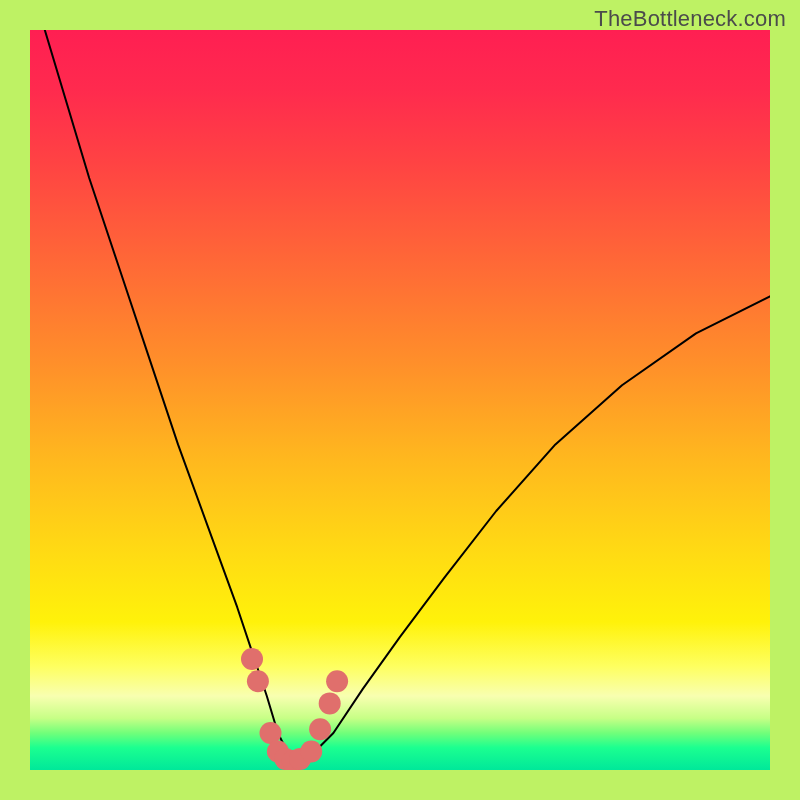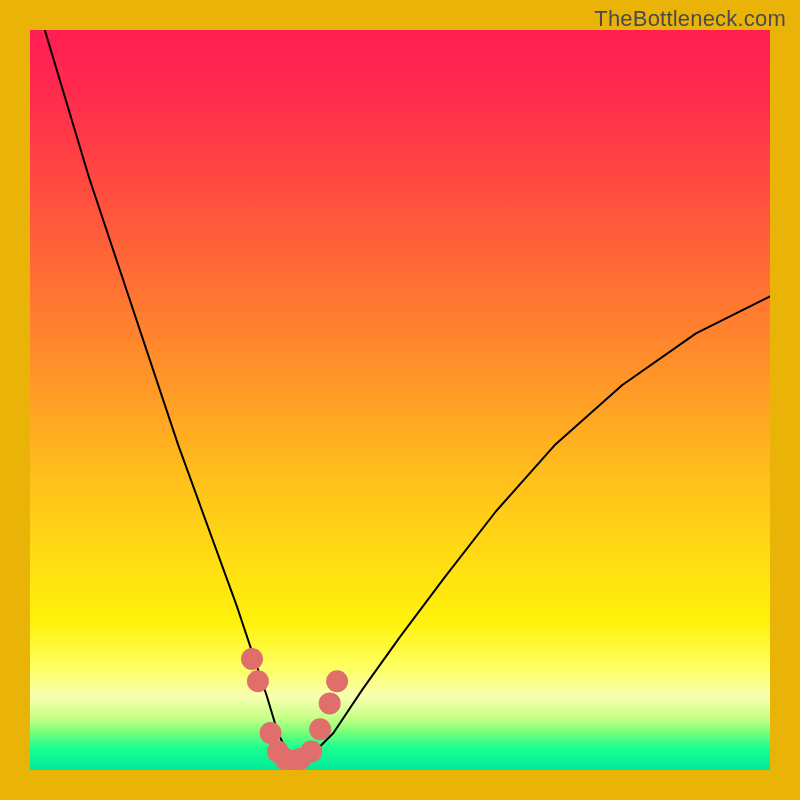--- a/index.html
+++ b/index.html
@@ -10,21 +10,21 @@
     overflow: hidden;
     background: #000;
     font-family: Arial, Helvetica, sans-serif;
   }
   .frame {
     position: absolute;
     left: 0;
     top: 0;
     width: 800px;
     height: 800px;
-    background: #eab308;
+    background: #bef264;
   }
   .plot {
     position: absolute;
     left: 30px;
     top: 30px;
     width: 740px;
     height: 740px;
     
     background: linear-gradient(
       to bottom,

